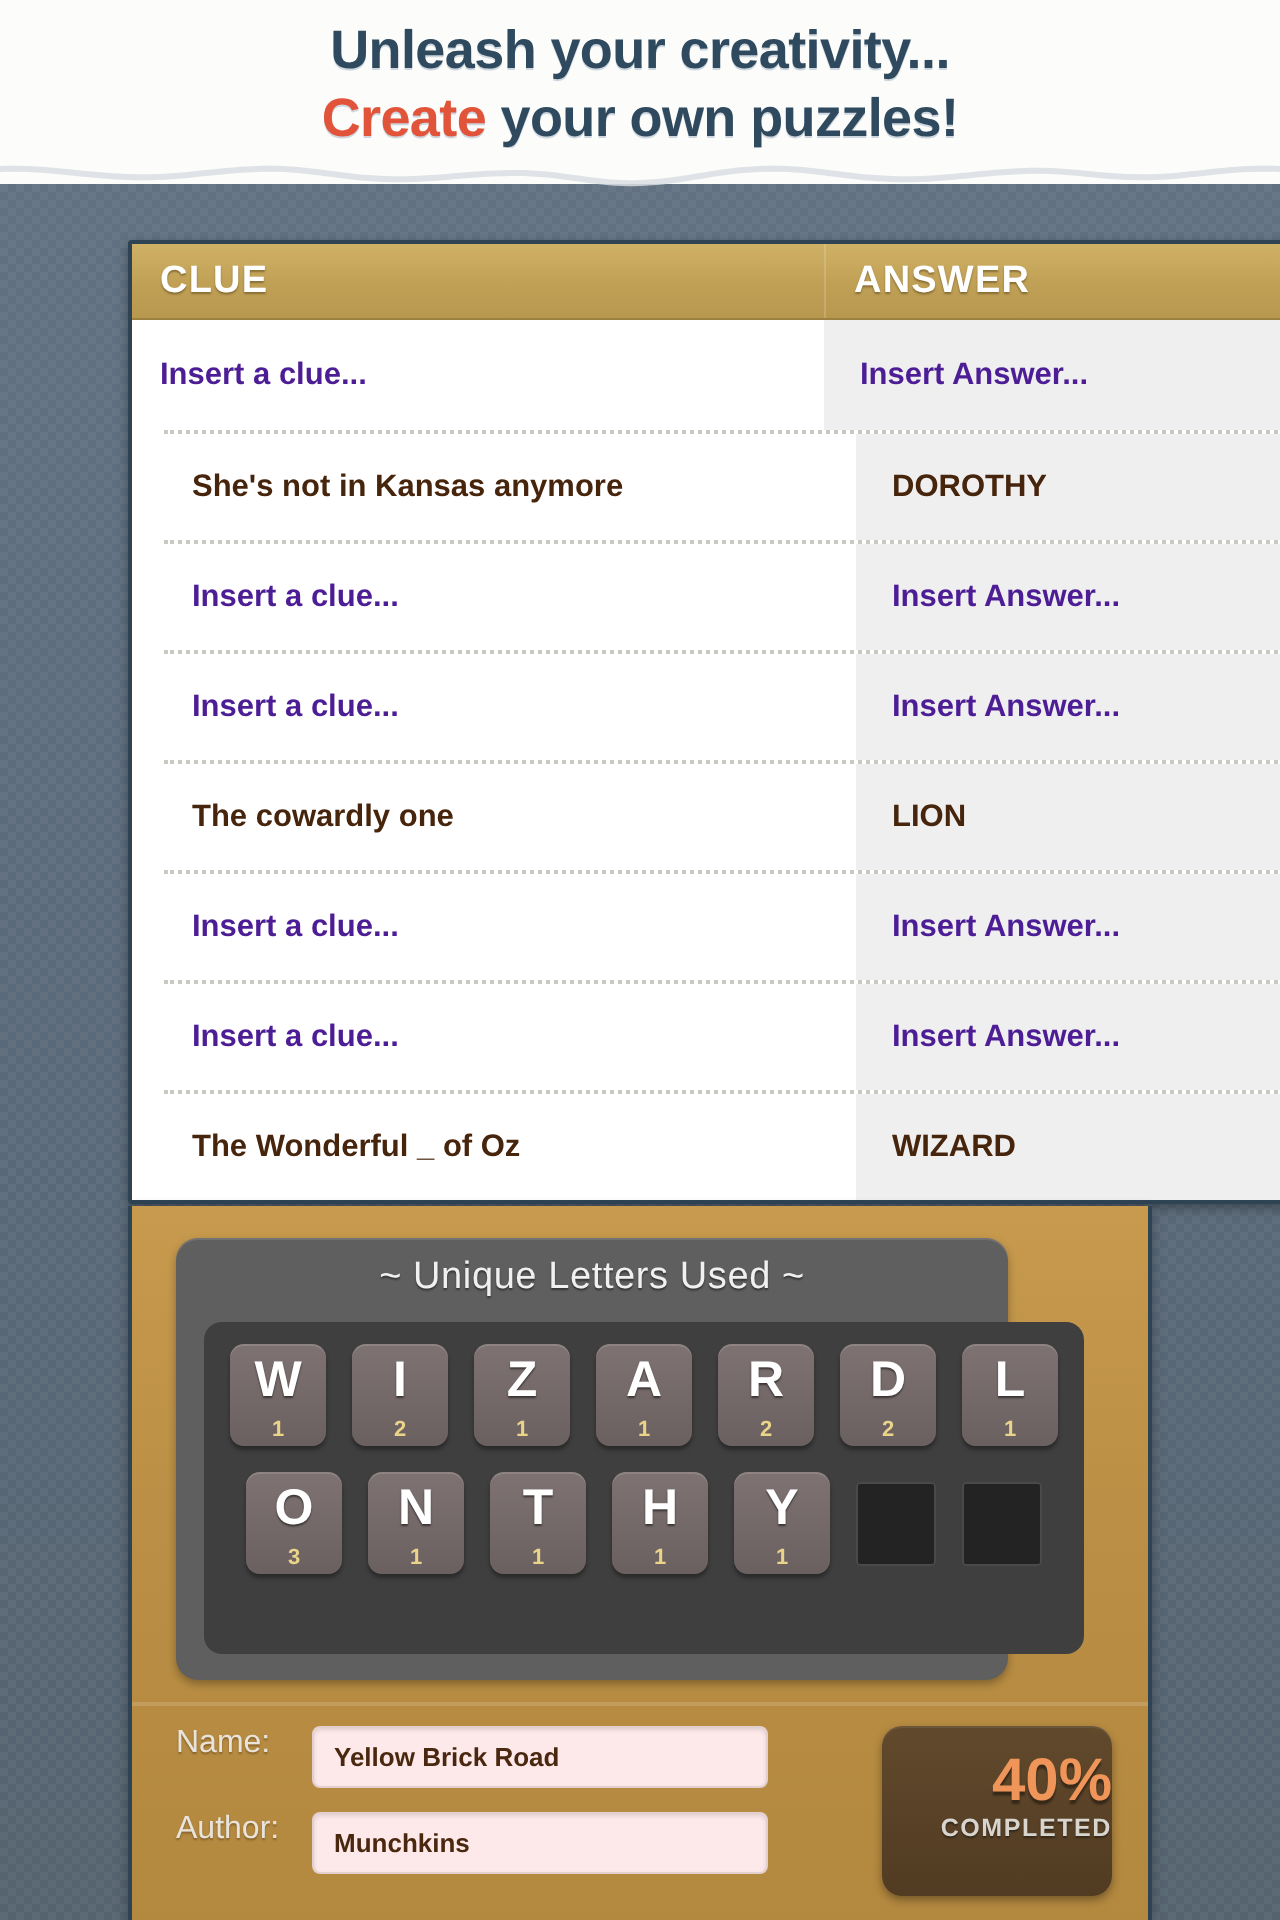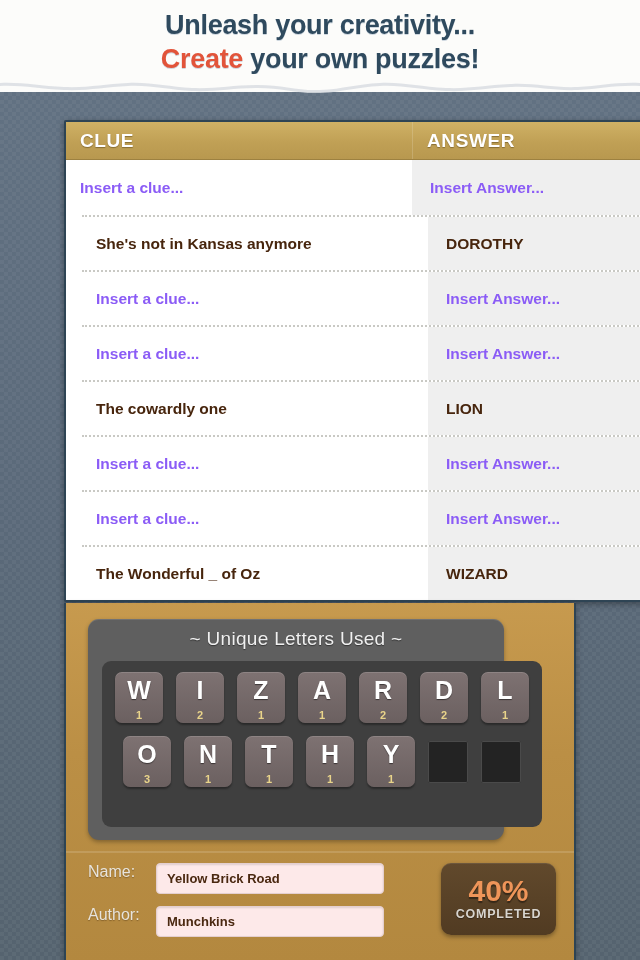--- a/index.html
+++ b/index.html
@@ -106,21 +106,21 @@
     flex:0 0 346px;
     padding-left:14px;
     background:#ffffff;
   }
   .cell.ans{
     flex:1;
     padding-left:18px;
     background:#efefef;
   }
   .filled{ color:#47250d; }
-  .empty{ color:#8b5cf6; font-weight:bold; }
+  .empty{ color:#4c1d95; font-weight:bold; }
 
   
   .gold{
     position:absolute;
     left:64px; top:603px;
     width:512px; height:357px;
     background:linear-gradient(180deg,#c79a4e 0%, #bb8f45 42%, #b3883f 100%);
     border-left:2px solid #2e4454;
     border-right:2px solid #2e4454;
     z-index:3;
@@ -221,26 +221,26 @@
     border:1px solid #e4cfcf;
     border-radius:4px;
     display:flex; align-items:center;
     padding-left:10px;
     font-size:13px;
     font-weight:bold;
     color:#4a2810;
     box-shadow:inset 0 1px 2px rgba(0,0,0,0.12);
   }
   .badge{
-    width:115px; height:72px;
+    width:115px; height:85px;
     margin-left:16px;
     background:linear-gradient(180deg,#61492c 0%, #513b22 100%);
     border-radius:10px;
     box-shadow:0 2px 4px rgba(0,0,0,0.35), inset 0 1px 0 rgba(255,255,255,0.08);
-    text-align:center;
+    text-align:right;
     padding-top:11px;
   }
   .badge .pct{
     font-size:30px;
     font-weight:bold;
     color:#ef9559;
     line-height:33px;
     text-shadow:0 2px 1px rgba(0,0,0,0.4);
   }
   .badge .lbl{

